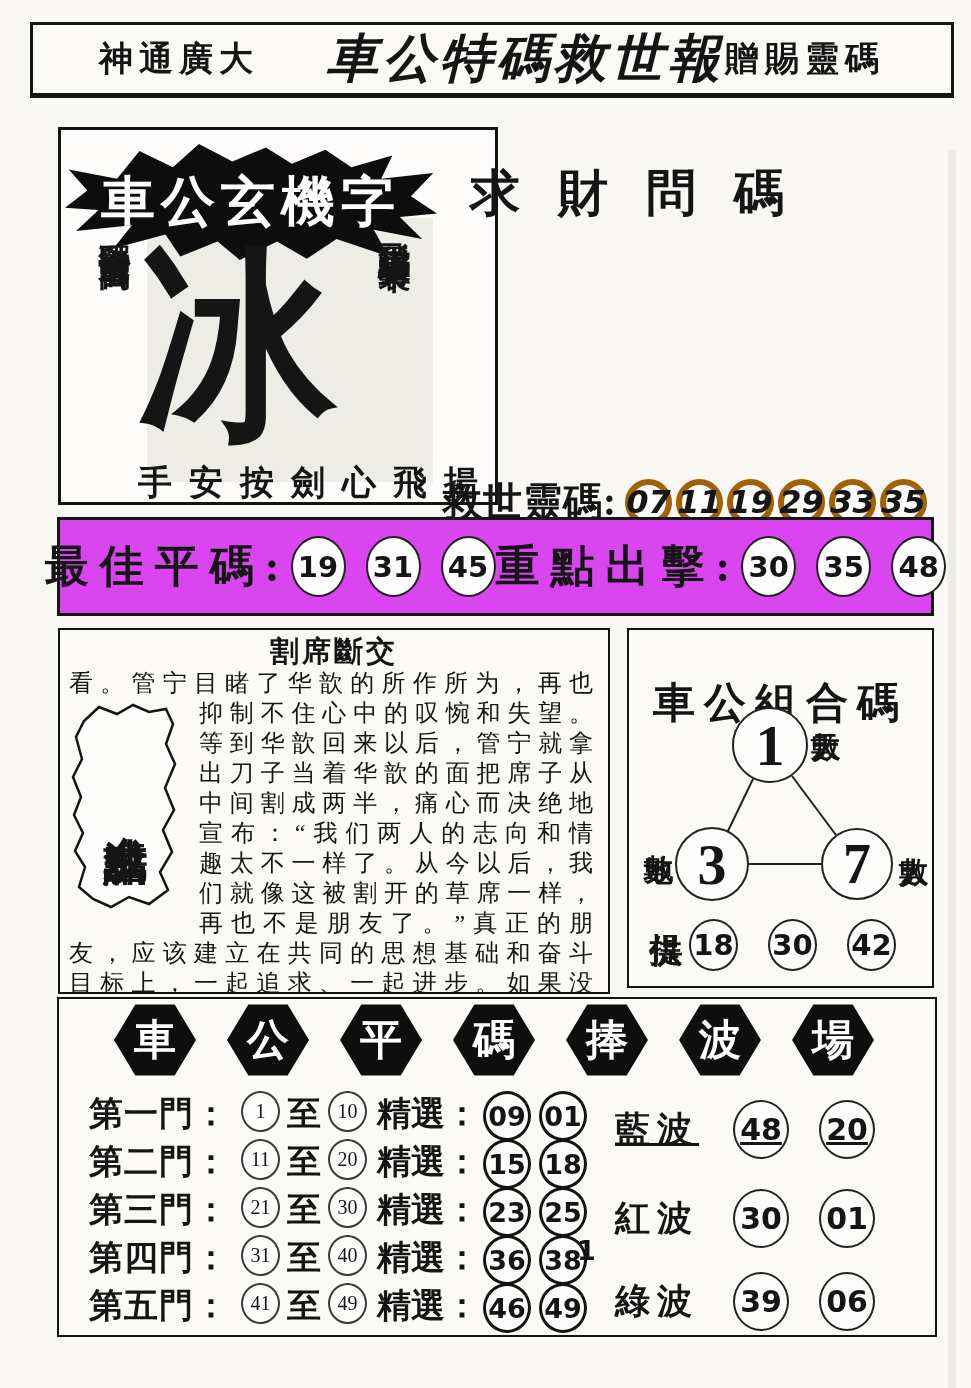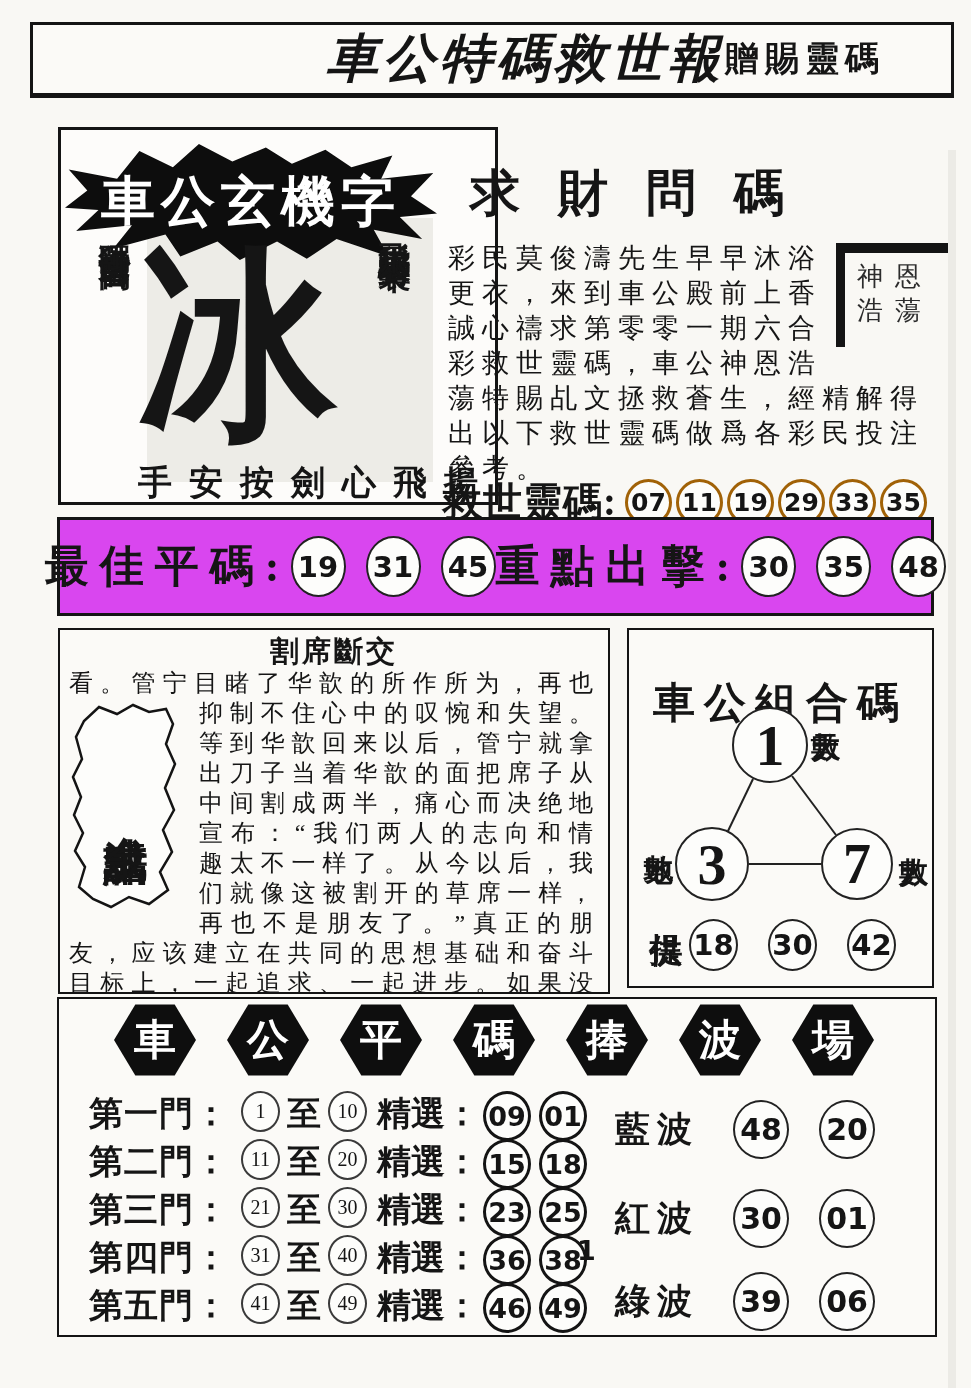--- a/index.html
+++ b/index.html
@@ -33,21 +33,21 @@
   .corner{float:right;width:112px;height:104px;margin:2px 0 6px 8px;border-top:10px solid #141414;
           border-left:9px solid #141414;padding:7px 0 0 12px;box-sizing:border-box;}
   .corner-row{font-size:26px;letter-spacing:12px;line-height:34px;white-space:nowrap;color:#2c2c2c;}
   .codes-line{left:443px;top:455px;width:514px;height:54px;display:flex;align-items:center;margin-top:20px;}
   .codes-label{font-size:39px;font-weight:bold;letter-spacing:1px;white-space:nowrap;margin-right:6px;}
 
   
   .code{display:inline-flex;align-items:center;justify-content:center;border-radius:50%;
         font-family:"DejaVu Sans","Liberation Sans",sans-serif;font-weight:bold;box-sizing:border-box;
         background:#fdfdfb;flex:0 0 auto;}
-  .code-sm{width:47px;height:47px;border:3px solid #a16207;font-size:25px;margin:0 2px;}
+  .code-sm{width:47px;height:47px;border:6px solid #a16207;font-size:32px;margin:0 2px;font-style:italic;}
   .code-band{width:55px;height:61px;border:2px solid #222;font-size:29px;}
   .code-range{width:39px;height:41px;border:2px solid #3a3a3a;font-size:20px;font-weight:400;
               font-family:"Liberation Serif",serif;}
   .code-pick{width:48px;height:50px;border:3px solid #141414;font-size:27px;}
   .code-wave{width:56px;height:59px;border:2px solid #222;font-size:30px;}
   .code-prov{width:49px;height:52px;border:2px solid #222;font-size:29px;}
   .combo-circ{border:2px solid #222;border-radius:50%;background:#fdfdfb;display:flex;align-items:center;
               justify-content:center;font-weight:bold;font-family:"Liberation Serif",serif;}
 
   
@@ -96,43 +96,37 @@
   .scan-edge{left:948px;top:150px;width:8px;height:1238px;background:#ecebe6;}
 </style>
 </head>
 <body>
 
 <div id="page">
 
   <div class="abs scan-edge"></div>
 
   <div class="abs hdr">
+    <span class="hdr-side">神通廣大</span>
     <span class="hdr-title">車公特碼救世報</span>
     <span class="hdr-side">贈賜靈碼</span>
   </div>
 
   <div class="abs mystery">
     <div class="abs mystery-grey"></div>
     <div class="abs burst">
       <span class="burst-text">車公玄機字</span>
     </div>
     <div class="abs vtext mys-col" style="left:38px;top:106px;">百萬名山虎獨卧</div>
     <div class="abs vtext mys-col" style="left:318px;top:106px;">十裏封疆駿馬飛</div>
     <div class="abs mys-big">冰</div>
     <div class="abs mys-bottom">手安按劍心飛揚</div>
   </div>
 
   <div class="abs fortune-title">求財問碼</div>
-  <div class="abs fortune-body">
-    <span class="corner">
-      <span class="corner-row" style="display:block;">神恩</span>
-      <span class="corner-row" style="display:block;">浩蕩</span>
-    </span>
-    <span>彩民莫俊濤先生早早沐浴更衣，來到車公殿前上香誠心禱求第零零一期六合彩救世靈碼，車公神恩浩蕩特賜乩文拯救蒼生，經精解得出以下救世靈碼做爲各彩民投注參考。</span>
-  </div>
   <div class="abs codes-line">
     <span class="codes-label">救世靈碼:</span>
     <span class="code code-sm">07</span>
     <span class="code code-sm">11</span>
     <span class="code code-sm">19</span>
     <span class="code code-sm">29</span>
     <span class="code code-sm">33</span>
     <span class="code code-sm">35</span>
   </div>
 
@@ -248,21 +242,21 @@
         <span class="code code-range">49</span>
         <span class="pick-label">精選：</span>
         <span class="picks">
           <span class="code code-pick">46</span>
           <span class="code code-pick">49</span>
         </span>
       </div>
     </div>
 
     <div class="waves">
-      <div class="wave-row" style="top:8px;">
+      <div class="wave-row" style="top:8px;text-decoration:underline;">
         <span class="wave-label">藍波</span>
         <span class="code code-wave">48</span>
         <span class="wave-gap"></span>
         <span class="code code-wave">20</span>
       </div>
       <div class="wave-row" style="top:97px;">
         <span class="wave-label">紅波</span>
         <span class="code code-wave">30</span>
         <span class="wave-gap"></span>
         <span class="code code-wave">01</span>

